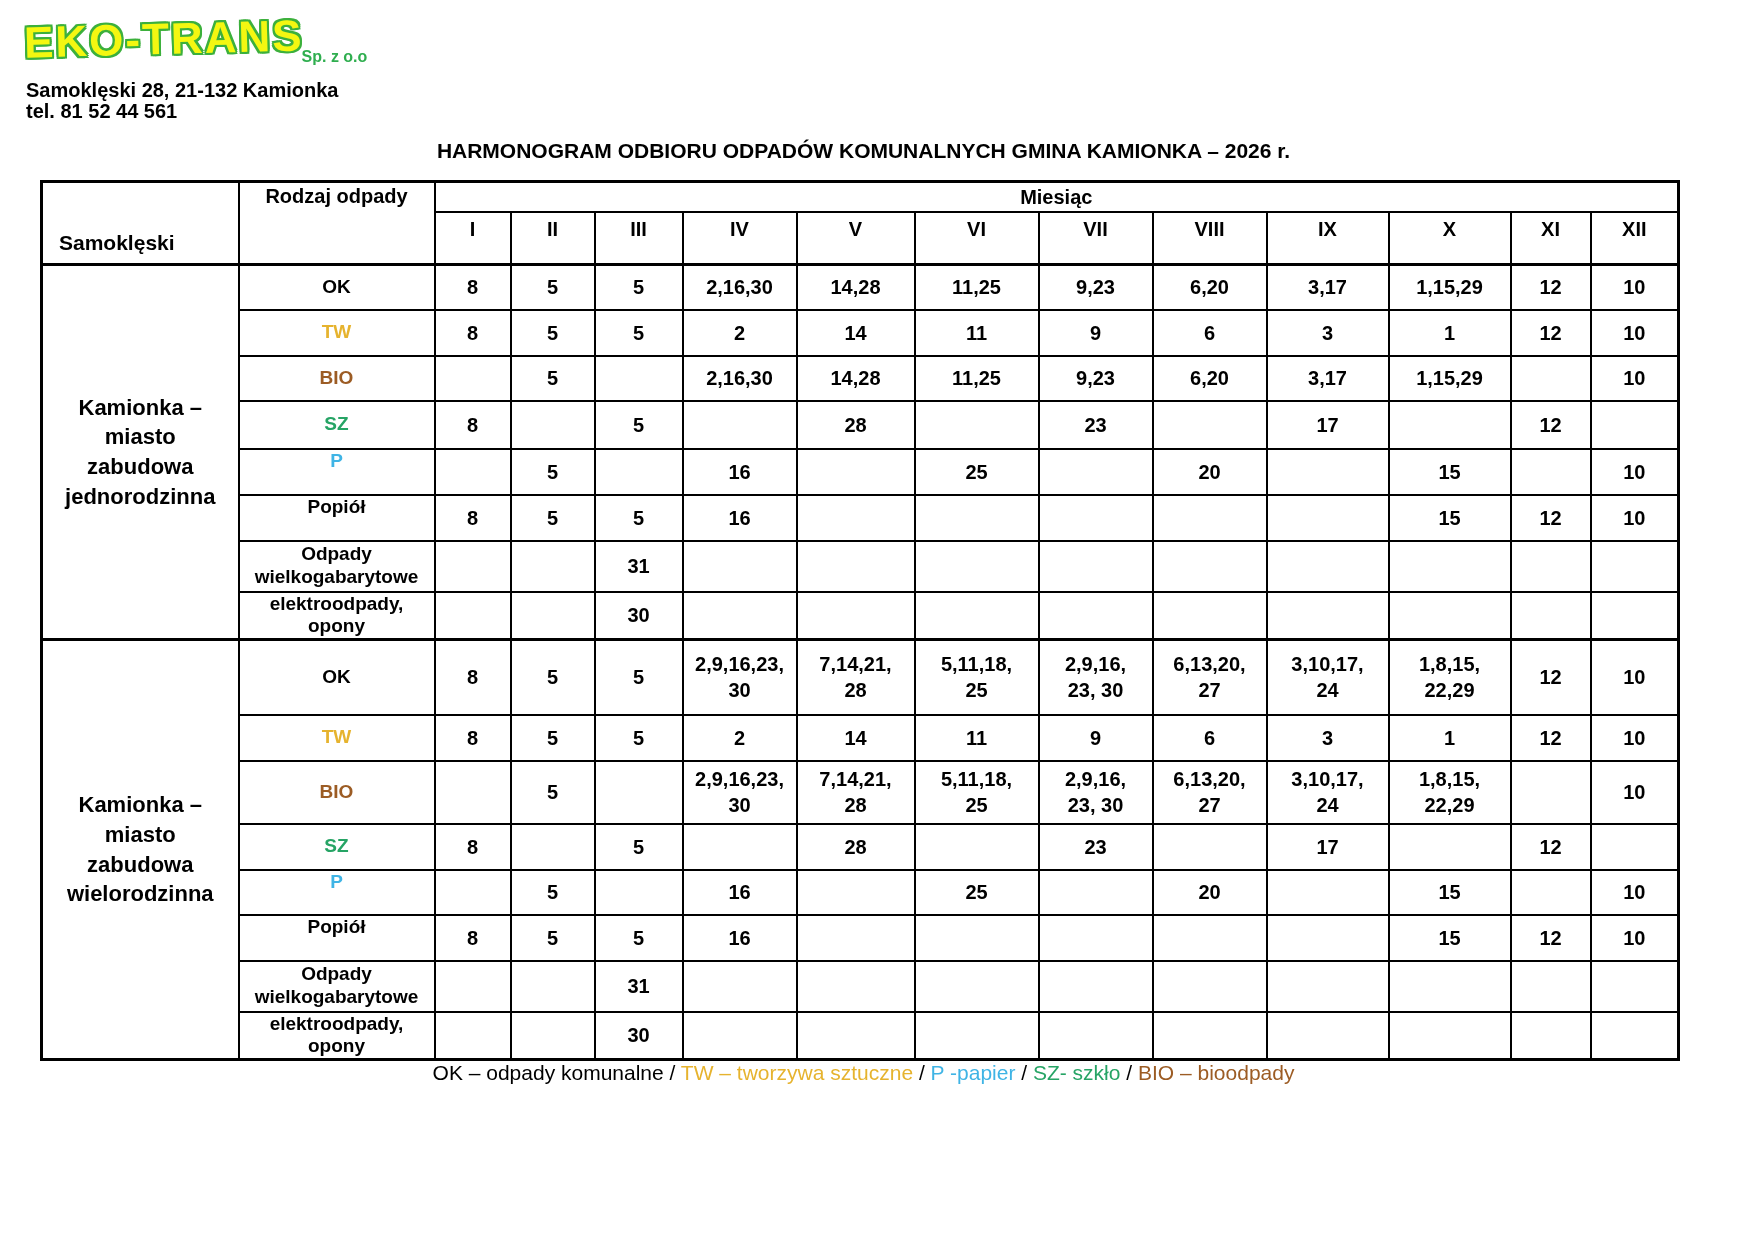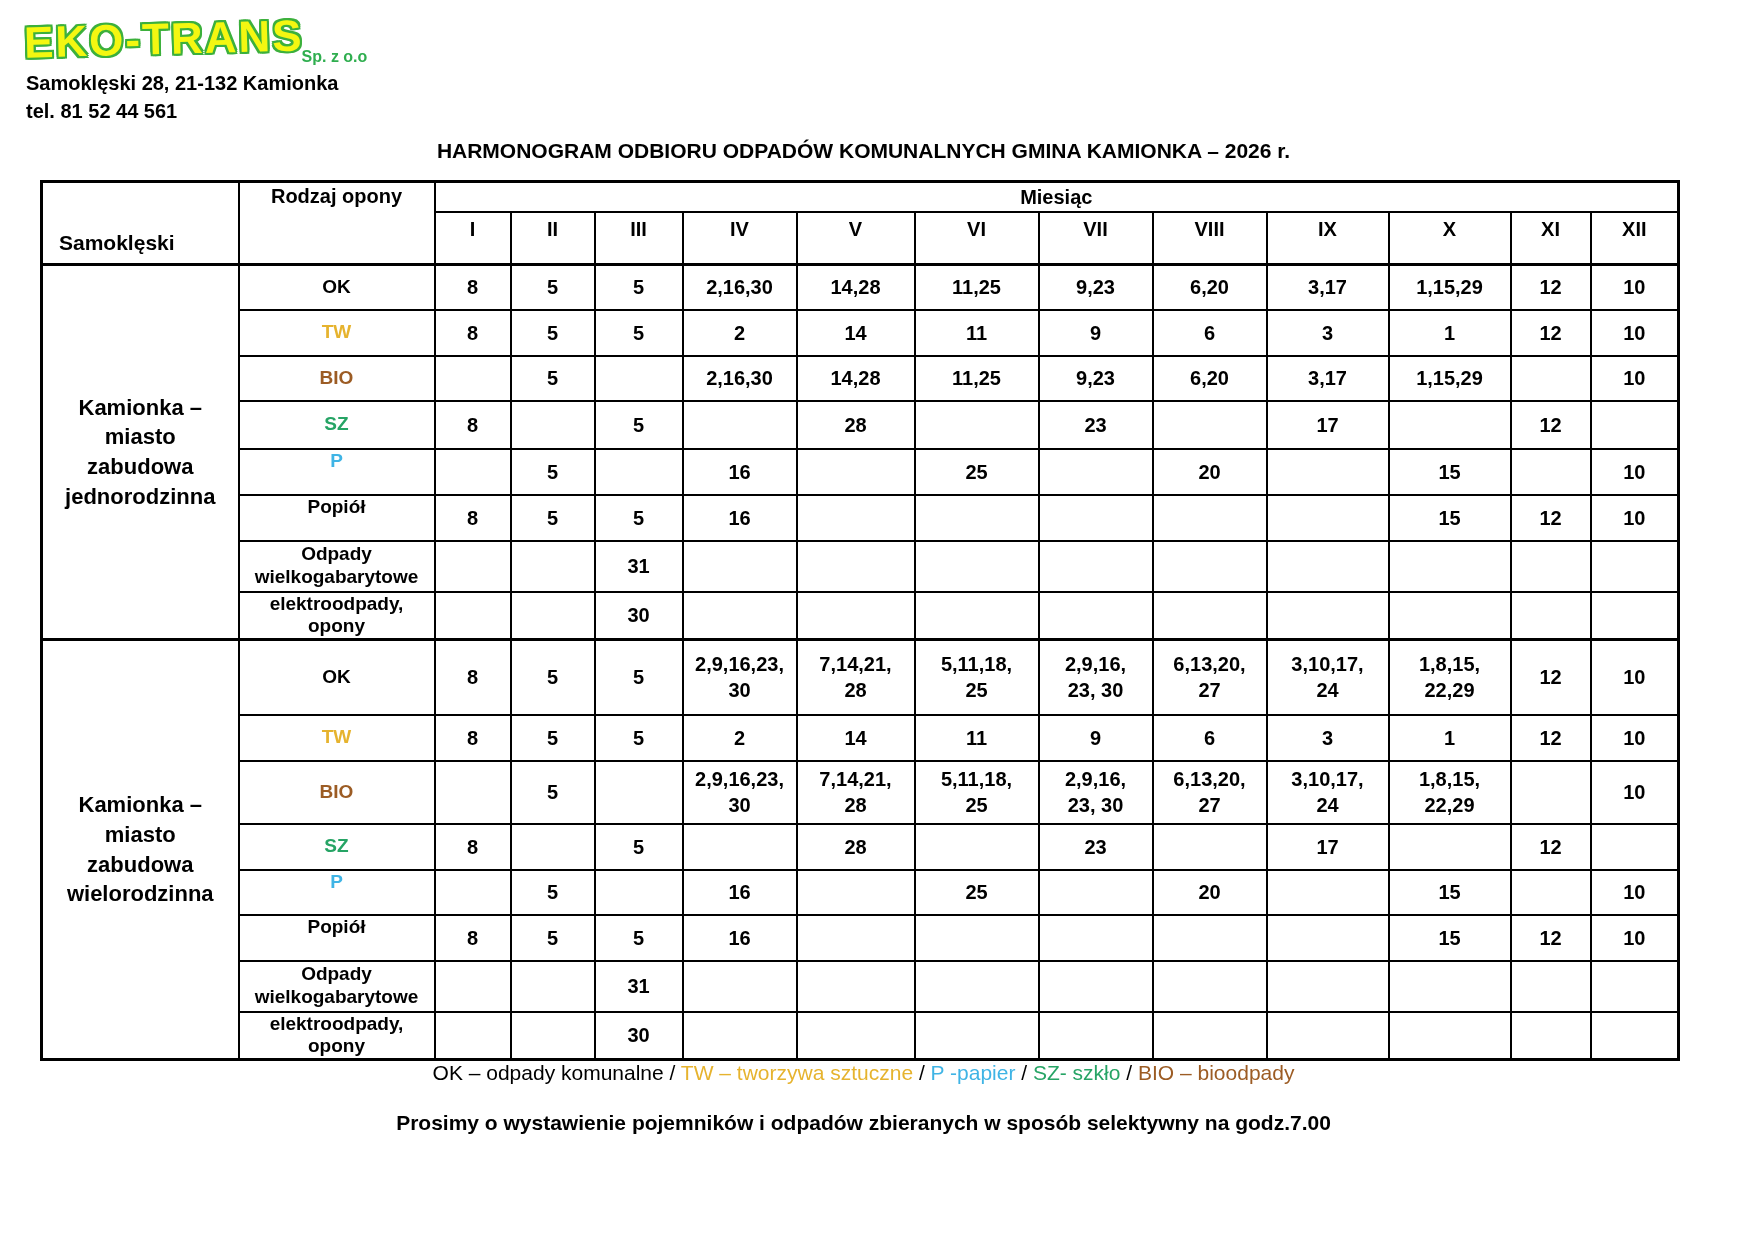--- a/index.html
+++ b/index.html
@@ -10,21 +10,21 @@
   
   .logo-wrap{position:absolute;left:24px;top:14px;white-space:nowrap;}
   .logo-main{
     font-size:44px;font-weight:bold;letter-spacing:2px;color:#f4f711;
     text-shadow:-2px -2px 0 #3cb03c, 2px -2px 0 #3cb03c, -2px 2px 0 #3cb03c, 2px 2px 0 #3cb03c,
                 -2px 0 0 #3cb03c, 2px 0 0 #3cb03c, 0 -2px 0 #3cb03c, 0 2px 0 #3cb03c;
     display:inline-block;transform:rotate(-1.5deg);
   }
   .logo-suffix{font-size:16px;font-weight:bold;color:#2fae4f;position:relative;top:8px;left:-2px;}
   .addr{position:absolute;left:26px;font-size:20px;font-weight:bold;}
-  .addr-1{top:72px;text-align:center;}
+  .addr-1{top:79px;text-align:center;}
   .addr-2{top:100px;text-align:center;}
   .doc-title{position:absolute;top:139px;left:40px;width:1647px;text-align:center;
     font-size:21px;font-weight:bold;}
   
   .content{position:absolute;top:180px;left:40px;width:1647px;}
   table.sched{border-collapse:collapse;table-layout:fixed;width:1637px;border:3px solid #000;}
   .sched th,.sched td{border:2px solid #000;overflow:hidden;}
   .corner-h{vertical-align:bottom;text-align:left;padding:0 0 8px 16px;font-size:21px;
     border-bottom:3px solid #000;}
   .type-h{vertical-align:top;text-align:center;font-size:20px;padding-top:2px;
@@ -71,21 +71,21 @@
         <col style="width:114px">
           <col style="width:114px">
           <col style="width:122px">
         <col style="width:122px">
           <col style="width:80px">
           <col style="width:88px">
       </colgroup>
       <thead>
         <tr>
           <th rowspan="2" class="corner-h">Samoklęski</th>
-          <th rowspan="2" class="type-h">Rodzaj opony</th>
+          <th rowspan="2" class="type-h">Rodzaj odpady</th>
           <th colspan="12" class="month-h">Miesiąc</th>
         </tr>
         <tr id="months-row">
             <th class="month-cell">I</th>
             <th class="month-cell">II</th>
             <th class="month-cell">III</th>
             <th class="month-cell">IV</th>
             <th class="month-cell">V</th>
             <th class="month-cell">VI</th>
             <th class="month-cell">VII</th>
@@ -356,16 +356,15 @@
             <td class="data-cell"></td>
             <td class="data-cell"></td>
             <td class="data-cell"></td>
             <td class="data-cell"></td>
             <td class="data-cell"></td>
           </tr>
         </tbody>
     </table>
 
     <div class="legend" id="legend"><span style="color: rgb(0, 0, 0);">OK – odpady komunalne</span><span style="color: rgb(0, 0, 0);"> / </span><span style="color: rgb(230, 179, 46);">TW – tworzywa sztuczne</span><span style="color: rgb(0, 0, 0);"> / </span><span style="color: rgb(63, 180, 229);">P -papier</span><span style="color: rgb(0, 0, 0);"> / </span><span style="color: rgb(38, 164, 101);">SZ- szkło</span><span style="color: rgb(0, 0, 0);"> / </span><span style="color: rgb(156, 92, 36);">BIO – bioodpady</span></div>
-    <div class="note">Prosimy o wystawienie pojemników i odpadów zbieranych w sposób selektywny na godz.7.00</div>
   </div>
 
 </div>
 
 </body></html>

